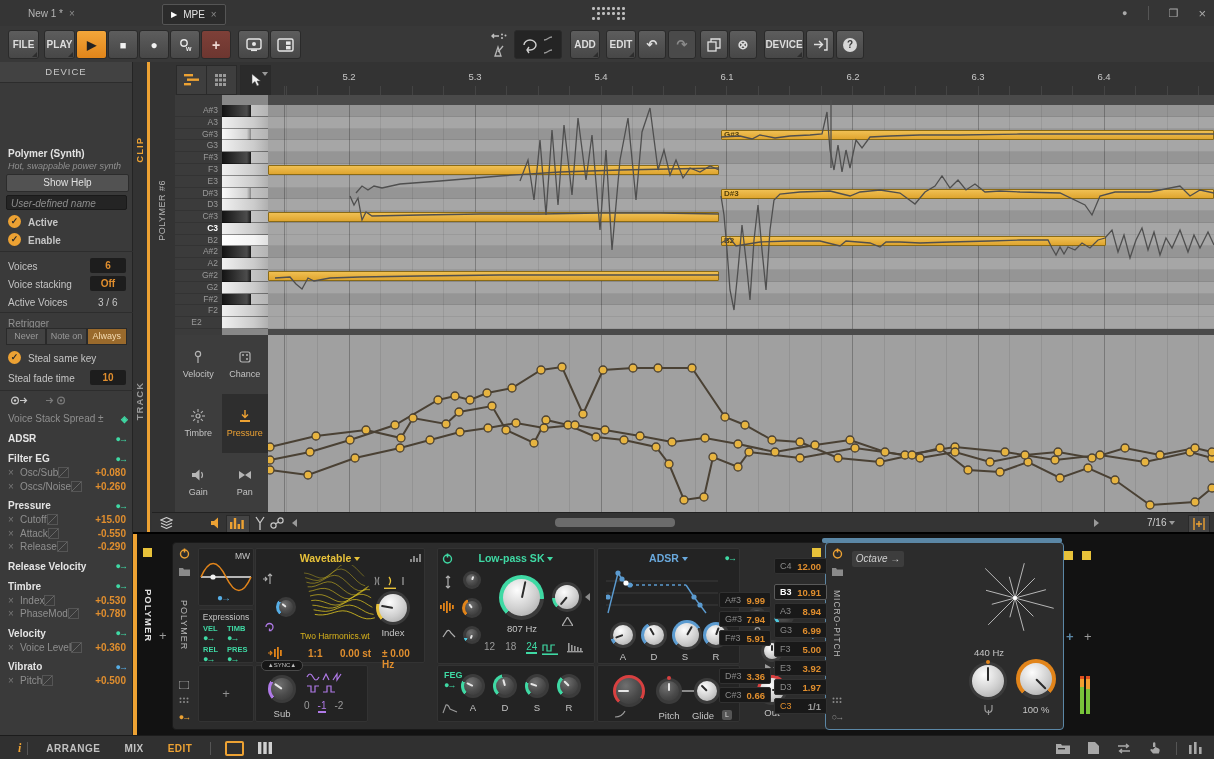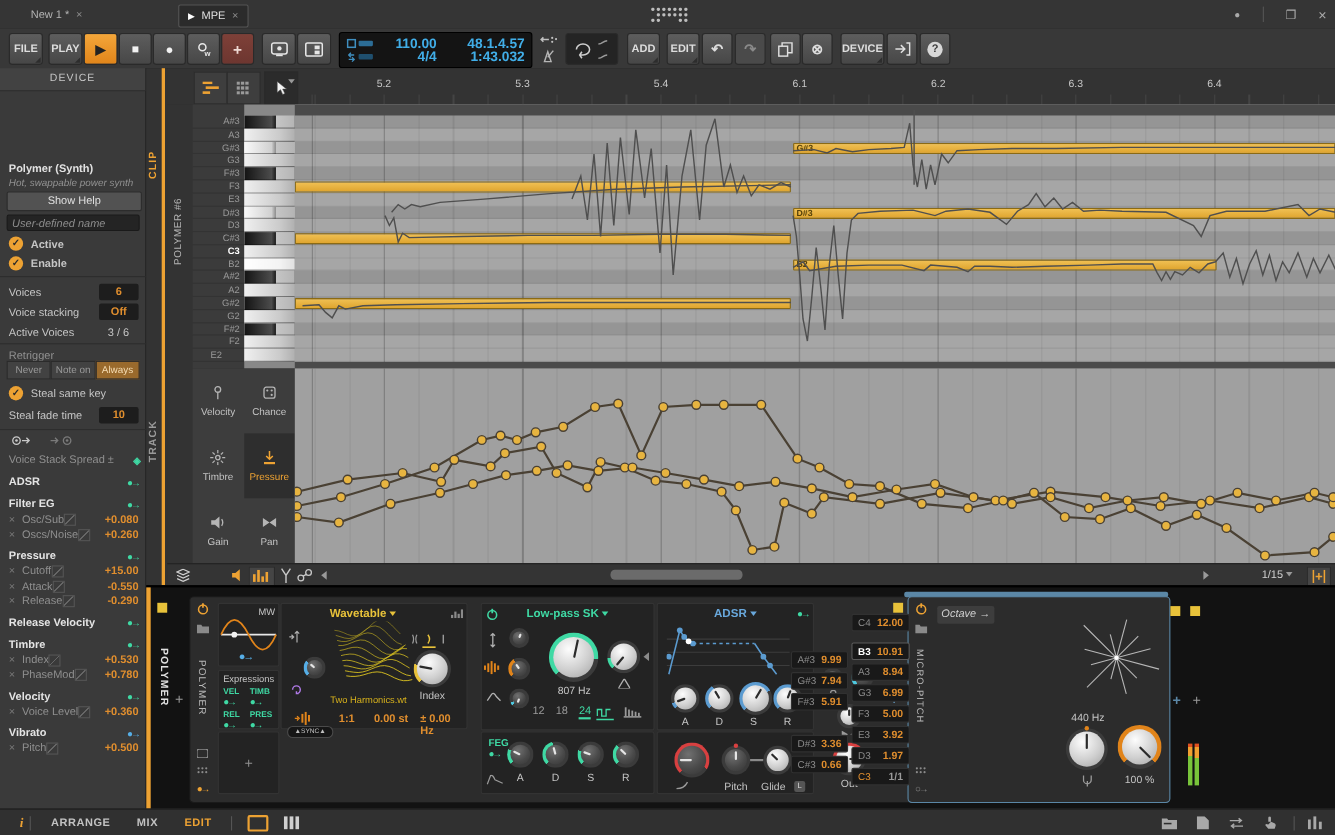--- a/index.html
+++ b/index.html
@@ -178,32 +178,20 @@
           <rect x="5" y="11.5" width="6" height="1.6" fill="#e6e6e6"></rect>
         </svg>
     </div>
     <div class="tbtn" style="left:270px;width:31px">
       <svg width="17" height="14" viewBox="0 0 17 14">
           <rect x="1" y="1" width="15" height="12" rx="1.5" fill="none" stroke="#e6e6e6" stroke-width="1.4"></rect>
           <rect x="9" y="3.4" width="4.6" height="3.4" fill="#e6e6e6"></rect>
           <rect x="9" y="8" width="4.6" height="3.4" fill="#e6e6e6"></rect>
         </svg>
     </div>
-    <div id="tdisplay">
-      <svg class="tico" style="left:6px;top:5px" width="26" height="22" viewBox="0 0 26 22">
-        <rect x="1" y="1" width="7" height="7" fill="none" stroke="#3f8fc0" stroke-width="1.4"></rect>
-        <rect x="11" y="2" width="13" height="5" rx="1" fill="#2c6d96"></rect>
-        <path d="M2,15 l5,0 M4,13 l-2,2 2,2 M7,19 l-5,0 M5,17 l2,2 -2,2" stroke="#3f8fc0" stroke-width="1.2" fill="none"></path>
-        <rect x="11" y="14" width="13" height="5" rx="1" fill="#1f4f6e"></rect>
-      </svg>
-      <div class="tnum" style="right:86px;top:3px;width:60px">110.00</div>
-      <div class="tnum" style="right:86px;bottom:3px;width:60px">4/4</div>
-      <div class="tnum" style="right:6px;top:3px;width:74px">48.1.4.57</div>
-      <div class="tnum" style="right:6px;bottom:3px;width:74px">1:43.032</div>
-    </div>
     <svg class="tico" style="left:489px;top:6px" width="20" height="26" viewBox="0 0 20 26">
       <path d="M10,4 L3,4 M5,2 L3,4 5,6" stroke="#c0c0c0" stroke-width="1.4" fill="none"></path>
       <circle cx="13" cy="2.5" r="1" fill="#c0c0c0"></circle>
         <circle cx="16.5" cy="3.5" r="1" fill="#c0c0c0"></circle>
         <circle cx="13" cy="6" r="1" fill="#c0c0c0"></circle>
       <path d="M6,24 L9,15 L12,24 Z" fill="none" stroke="#b5b5b5" stroke-width="1.3"></path>
         <path d="M9,20 L14,14" stroke="#b5b5b5" stroke-width="1.3"></path>
     </svg>
     <div class="tbtn dark" style="left:514px;width:48px">
       <svg width="44" height="24" viewBox="0 0 44 24">
@@ -694,21 +682,21 @@
         <path d="M5,14 V7 M5,7 L1,1 M5,7 L9,1" stroke="#c8c8c8" stroke-width="1.3" fill="none"></path>
       </svg>
     <svg class="abs" style="left:118px;top:4px" width="14" height="12" viewBox="0 0 14 12">
         <circle cx="3.5" cy="8.5" r="2.6" fill="none" stroke="#c8c8c8" stroke-width="1.2"></circle>
         <circle cx="10.5" cy="3.5" r="2.6" fill="none" stroke="#c8c8c8" stroke-width="1.2"></circle>
         <path d="M5.5,6.8 L8.5,5.2" stroke="#c8c8c8" stroke-width="1.2"></path>
       </svg>
     <div class="abs" style="left:140px;top:6px;width:0;height:0;border-top:4px solid transparent;border-bottom:4px solid transparent;border-right:5px solid #9a9a9a"></div>
     <div class="scrollbar"></div>
     <div class="abs" style="left:942px;top:6px;width:0;height:0;border-top:4px solid transparent;border-bottom:4px solid transparent;border-left:5px solid #9a9a9a"></div>
-    <div class="abs" style="left:995px;top:4px;color:#d0d0d0"><span>1/15</span><span class="caret"></span></div>
+    <div class="abs" style="left:995px;top:4px;color:#d0d0d0"><span>7/16</span><span class="caret"></span></div>
     <div class="abs" style="left:1036px;top:2px;width:20px;height:16px;background:#454545;border:1px solid #2a2a2a">
       <svg width="14" height="12" viewBox="0 0 14 12" style="margin:2px 3px">
           <path d="M2,0 v12 M12,0 v12 M4,6 l3,0 M7,3 v6 M10,6 l-3,0" stroke="#eda233" stroke-width="1.4" fill="none"></path>
         </svg>
     </div>
 
   </div>
 
   <div id="devpanel">
     <div class="oedge"></div>
@@ -818,20 +806,42 @@
             <rect x="11" y="0" width="1.8" height="12"></rect>
             <rect x="14" y="3" width="1.8" height="6"></rect>
           </g>
         </svg>
       <div class="abs dval" style="left:52px;top:99px">1:1</div>
       <div class="abs dval" style="left:84px;top:99px">0.00 st</div>
       <div class="abs dval" style="left:126px;top:99px">± 0.00 Hz</div>
     </div>
     <div class="abs" style="left:128px;top:126px;width:40px;height:9px;background:#161616;border:1px solid #4a4a4a;border-radius:5px;color:#c0c0c0;font-size:6px;text-align:center;line-height:8px;z-index:5">▲<span>SYNC</span>▲</div>
 
+    <div class="dcell" style="left:122px;top:131px;width:113px;height:57px">
+      <div class="knob" style="left: 12px; top: 9px; width: 28px; height: 28px; background: conic-gradient(from -135deg, rgb(176, 122, 232) 0deg, rgb(176, 122, 232) 80deg, rgba(0, 0, 0, 0) 80deg, rgba(0, 0, 0, 0) 360deg), conic-gradient(rgb(59, 59, 59) 0deg, rgb(59, 59, 59) 360deg);">
+          <div class="cap dark" style="inset: 3px;">
+            <div class="ptr" style="height: 9px; transform: translateX(-50%) rotate(-55deg);"></div>
+          </div>
+        </div>
+      <div class="dlab" style="left:2px;width:48px;top:42px">Sub</div>
+      <svg class="abs" style="left:50px;top:6px" width="52" height="22" viewBox="0 0 52 22">
+        <g stroke="#b07ae8" stroke-width="1.2" fill="none">
+          <path d="M1,5 q3,-6 6,0 q3,6 6,0"></path>
+            <path d="M17,8 l3,-6 3,6"></path>
+            <path d="M27,8 l4,-6 v6 l4,-6"></path>
+          <path d="M1,14 h4 v6 h4 v-6 h4"></path>
+            <path d="M17,20 h4 v-6 h4 v6 h4"></path>
+        </g>
+      </svg>
+      <div id="suboct" style="position:absolute;left:48px;top:34px;display:flex;gap:8px;font-size:10px;color:#9a9a9a">
+          <span>0</span>
+          <span style="color: rgb(176, 122, 232); border-bottom: 2px solid rgb(176, 122, 232);">-1</span>
+          <span>-2</span>
+        </div>
+    </div>
 
 
     <div class="dcell" style="left:304px;top:14px;width:158px;height:116px">
       <svg class="abs" style="left:4px;top:4px" width="11" height="11" viewBox="0 0 11 11">
           <circle cx="5.5" cy="6" r="4" fill="none" stroke="#3fd9a4" stroke-width="1.4"></circle>
           <path d="M5.5,0.5 v4" stroke="#3fd9a4" stroke-width="1.6"></path>
         </svg>
       <div class="dlab" style="left:20px;right:20px;top:3px;color:#3fd9a4;font-weight:bold;font-size:10.5px"><span>Low-pass SK</span><span class="caret" style="border-top-color:#3fd9a4"></span></div>
       <svg class="abs" style="left:6px;top:26px" width="8" height="14" viewBox="0 0 8 14">
           <path d="M4,1 v12 M2,3 l2,-2 2,2 M2,11 l2,2 2,-2" stroke="#b0b0b0" stroke-width="1.2" fill="none"></path>

